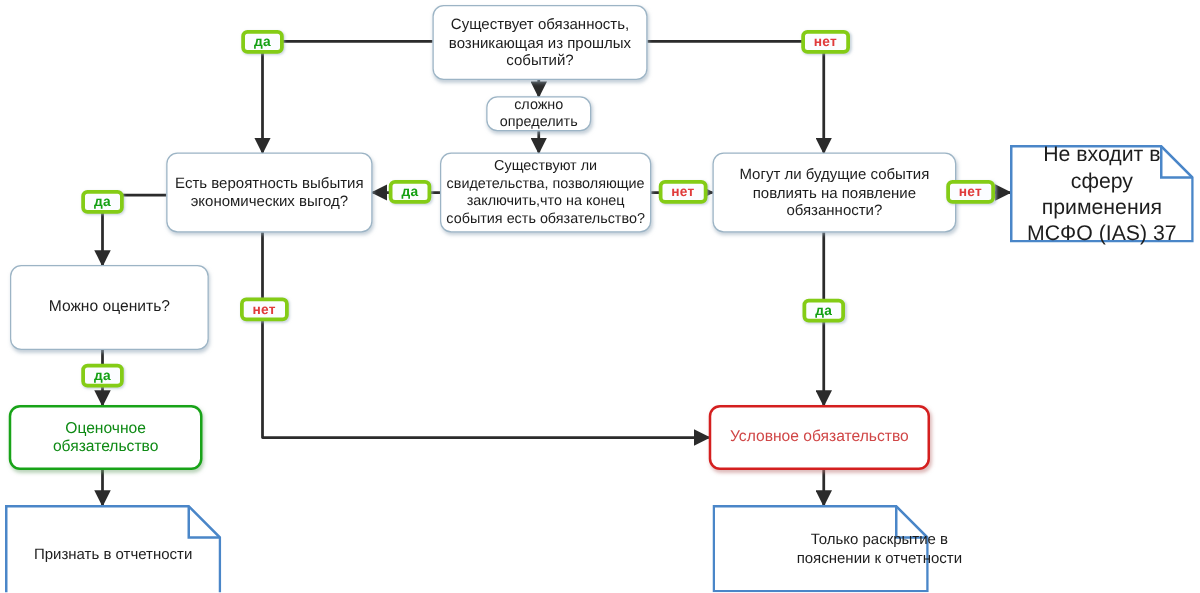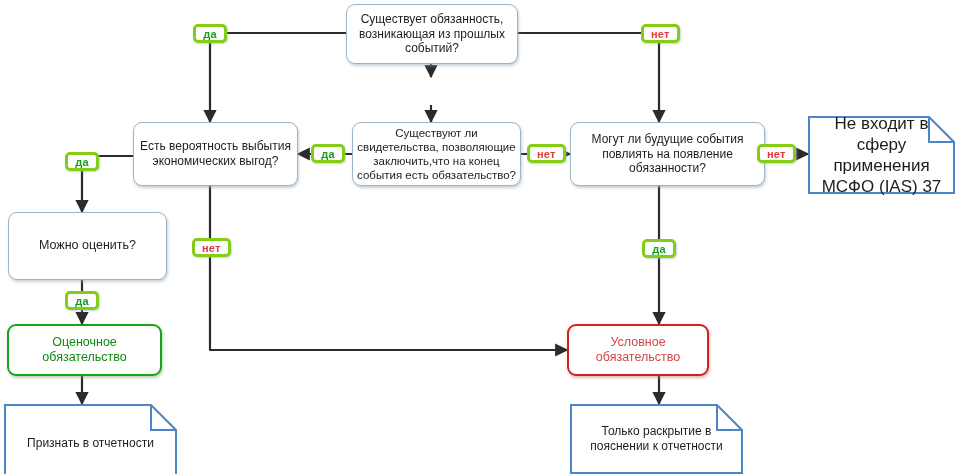--- a/index.html
+++ b/index.html
@@ -152,20 +152,24 @@
       <path d="M 659 376 L 659 404" marker-end="url(#arrow)"></path>
     </g>
   </svg>
 
   <div class="node rounded" style="left:346px; top:4px; width:172px; height:60px; font-size:12px;">
     <span class="txt">Существует обязанность,
 возникающая из прошлых
 событий?</span>
   </div>
 
+  <div class="node rounded" style="left:389px; top:77px; width:84px; height:28px; font-size:11.5px;">
+    <span class="txt">сложно
+определить</span>
+  </div>
 
   <div class="node rounded" style="left:133px; top:122px; width:165px; height:64px; font-size:12px;">
     <span class="txt">Есть вероятность выбытия
 экономических выгод?</span>
   </div>
 
   <div class="node rounded" style="left:352px; top:122px; width:169px; height:64px; font-size:11.5px;">
     <span class="txt">Существуют ли
 свидетельства, позволяющие
 заключить,что на конец
@@ -179,21 +183,21 @@
   </div>
 
   <div class="node rounded" style="left:8px; top:212px; width:159px; height:68px; font-size:12.5px;">
     <span class="txt">Можно  оценить?</span>
   </div>
 
   <div class="node term-green" style="left:7px; top:324px; width:155px; height:52px; font-size:12.5px;">
     <span class="txt">Оценочное обязательство</span>
   </div>
 
-  <div class="node term-red" style="left:567px; top:324px; width:142px; height:52px; font-size:12.5px;">
+  <div class="node term-red" style="left:567px; top:324px; width:177px; height:52px; font-size:12.5px;">
     <span class="txt">Условное обязательство</span>
   </div>
 
   <div class="note" style="left:808px; top:116px; width:147px; height:78px;">
     <svg width="147" height="78" viewBox="0 0 147 78">
       <path d="M 1 1 L 121 1 L 146 26 L 146 77 L 1 77 Z" fill="#ffffff" stroke="#4a86c8" stroke-width="2" stroke-linejoin="miter"></path>
       <path d="M 121 1 L 121 26 L 146 26" fill="none" stroke="#4a86c8" stroke-width="2" stroke-linejoin="miter"></path>
     </svg>
     <div class="note-txt" style="font-size:17px;">Не входит в сферу
 применения МСФО (IAS) 37</div>
@@ -205,21 +209,21 @@
       <path d="M 147 1 L 147 26 L 172 26" fill="none" stroke="#4a86c8" stroke-width="2" stroke-linejoin="miter"></path>
     </svg>
     <div class="note-txt" style="font-size:12px;">Признать в отчетности</div>
   </div>
 
   <div class="note" style="left:570px; top:404px; width:173px; height:70px;">
     <svg width="173" height="70" viewBox="0 0 173 70">
       <path d="M 1 1 L 147 1 L 172 26 L 172 69 L 1 69 Z" fill="#ffffff" stroke="#4a86c8" stroke-width="2" stroke-linejoin="miter"></path>
       <path d="M 147 1 L 147 26 L 172 26" fill="none" stroke="#4a86c8" stroke-width="2" stroke-linejoin="miter"></path>
     </svg>
-    <div class="note-txt" style="font-size:12px;">Только раскрытие в
+    <div class="note-txt" style="font-size:12px;margin-left:47px;">Только раскрытие в
 пояснении к отчетности</div>
   </div>
 
   <div class="elabel yes" style="left:193px; top:24px;">
     <span>да</span>
   </div>
 
   <div class="elabel no" style="left:641px; top:24px;">
     <span>нет</span>
   </div>

